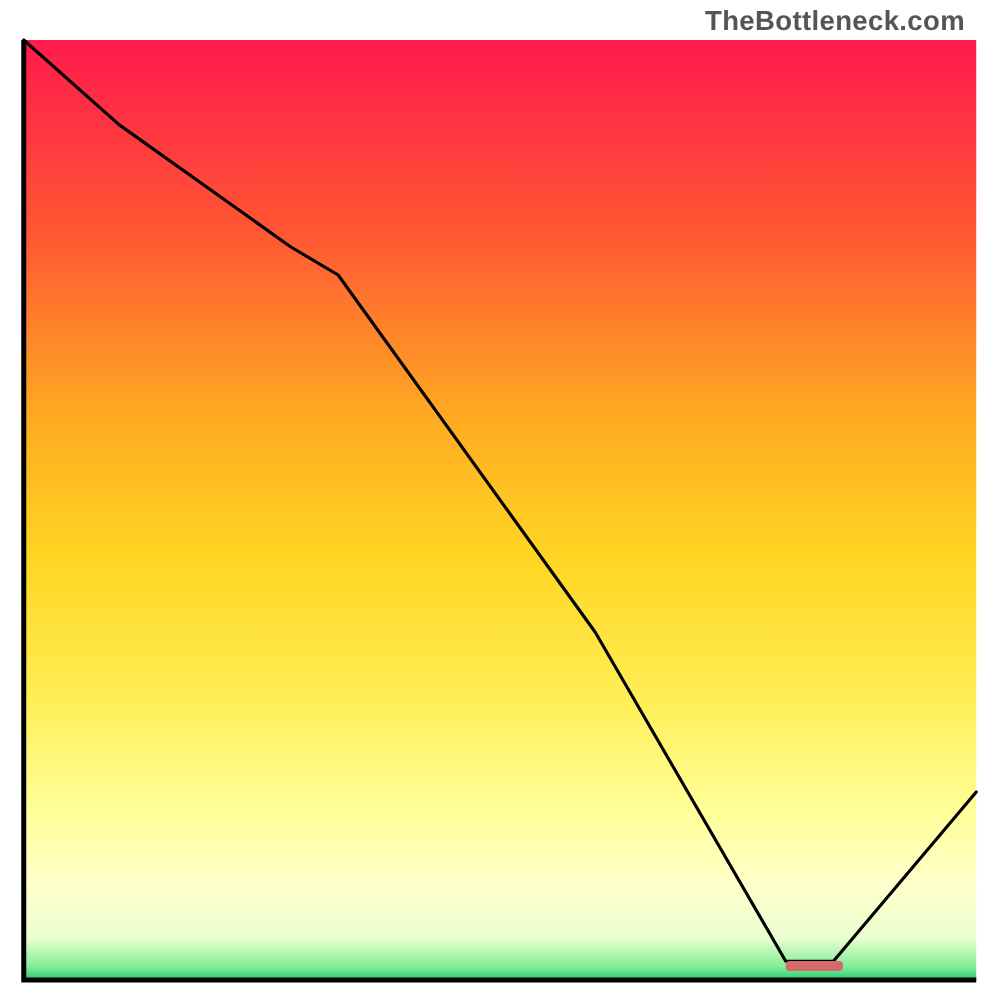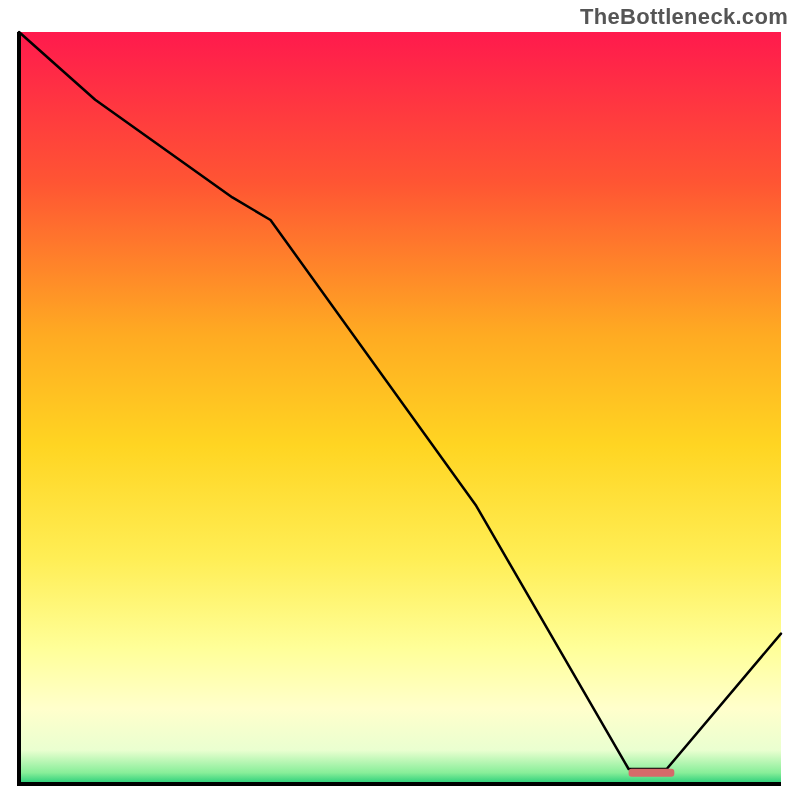--- a/index.html
+++ b/index.html
@@ -12,21 +12,21 @@
     overflow: hidden;
   }
   .container {
     position: relative;
     width: 800px;
     height: 800px;
   }
   .watermark {
     position: absolute;
     top: 4px;
-    right: 12px;
+    right: 28px;
     font-size: 22px;
     font-weight: bold;
     color: #555;
     letter-spacing: 0.3px;
   }
   .plot-wrap {
     position: absolute;
     left: 15px;
     top: 30px;
     width: 770px;

